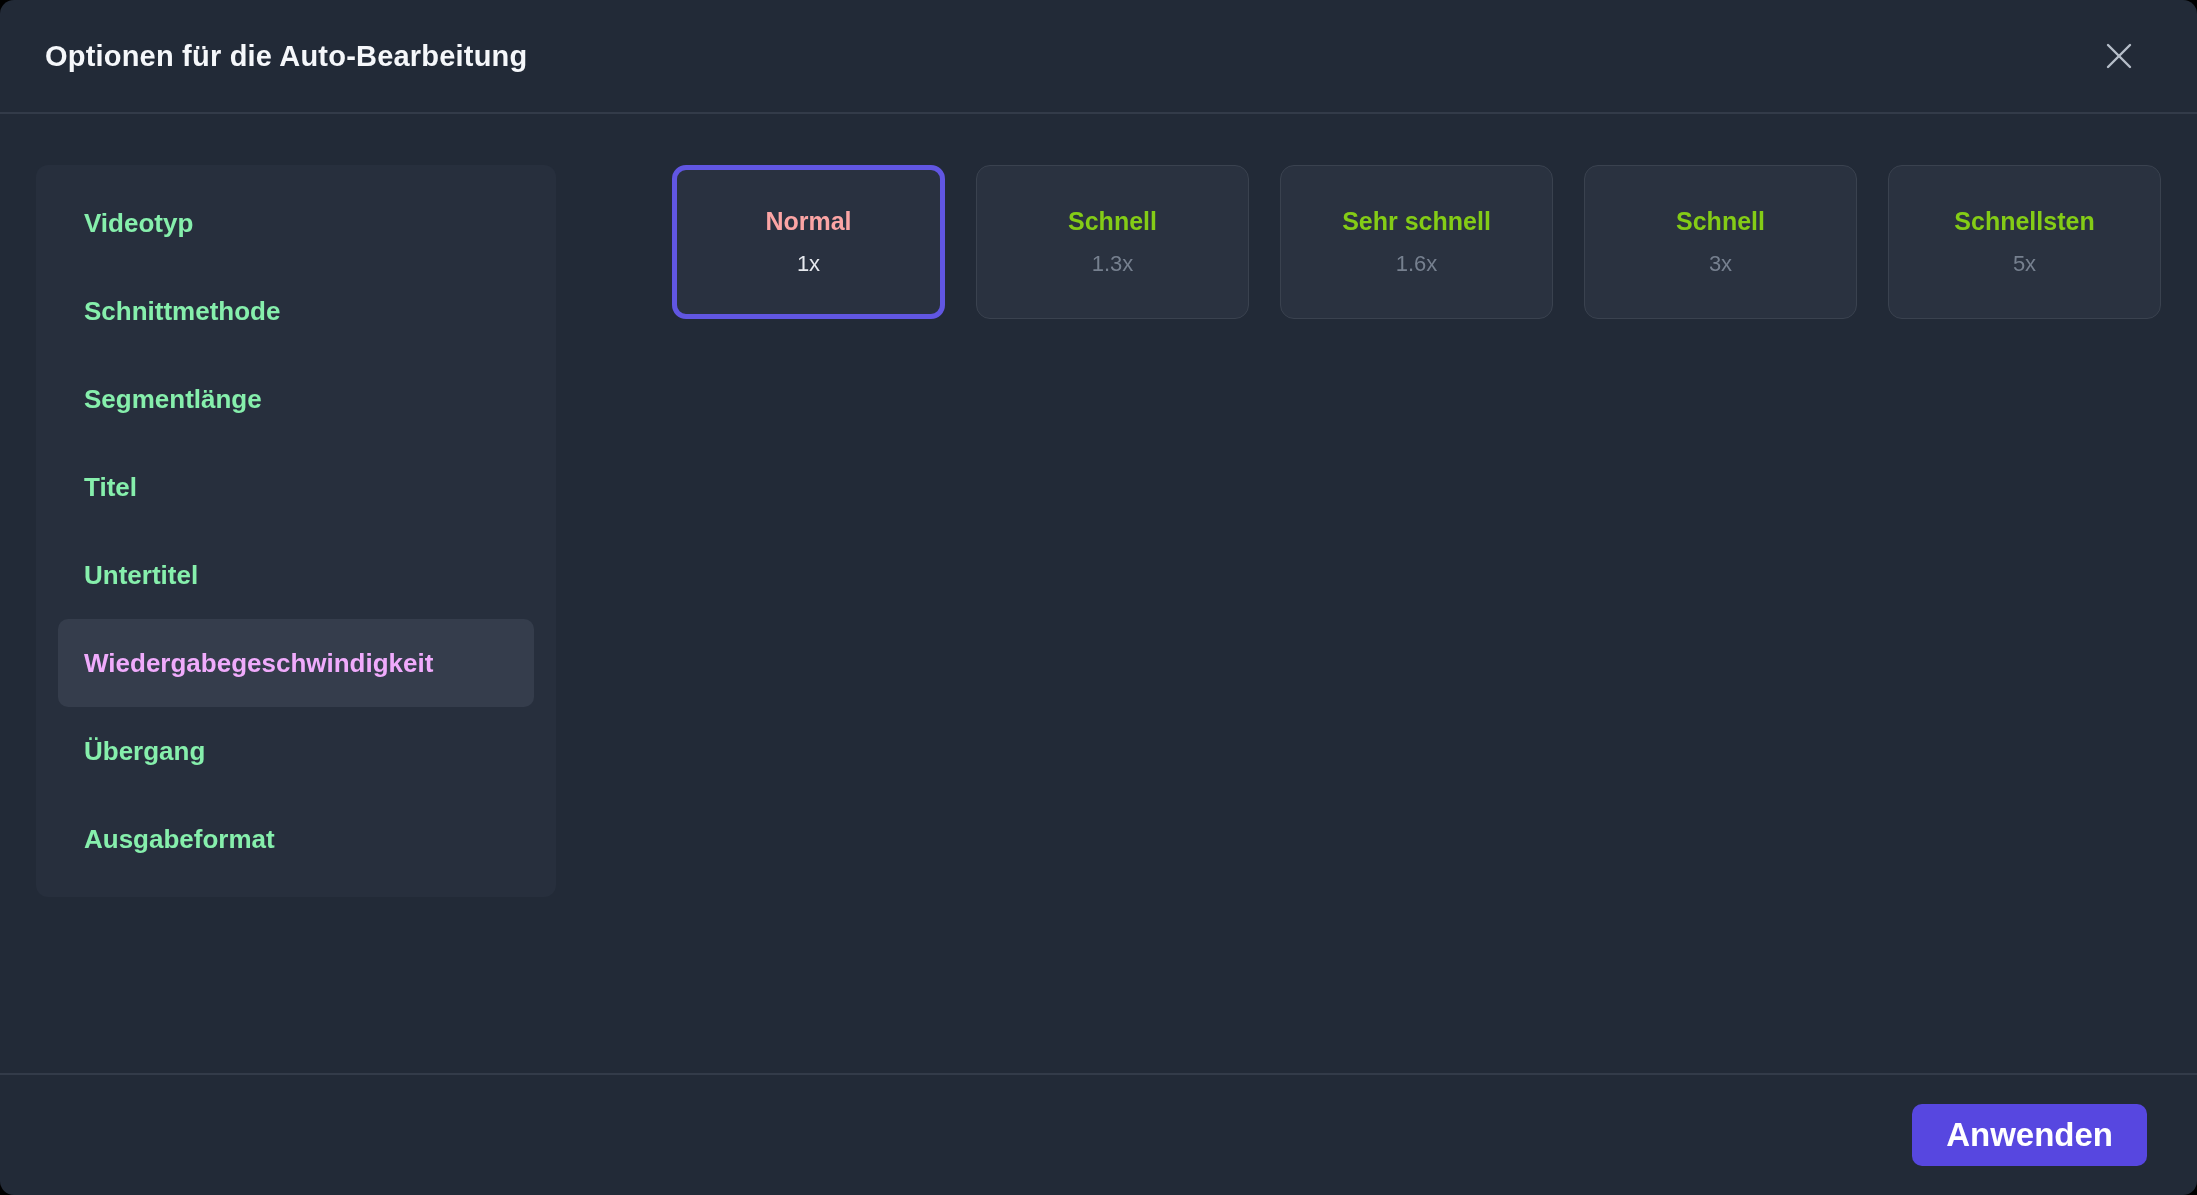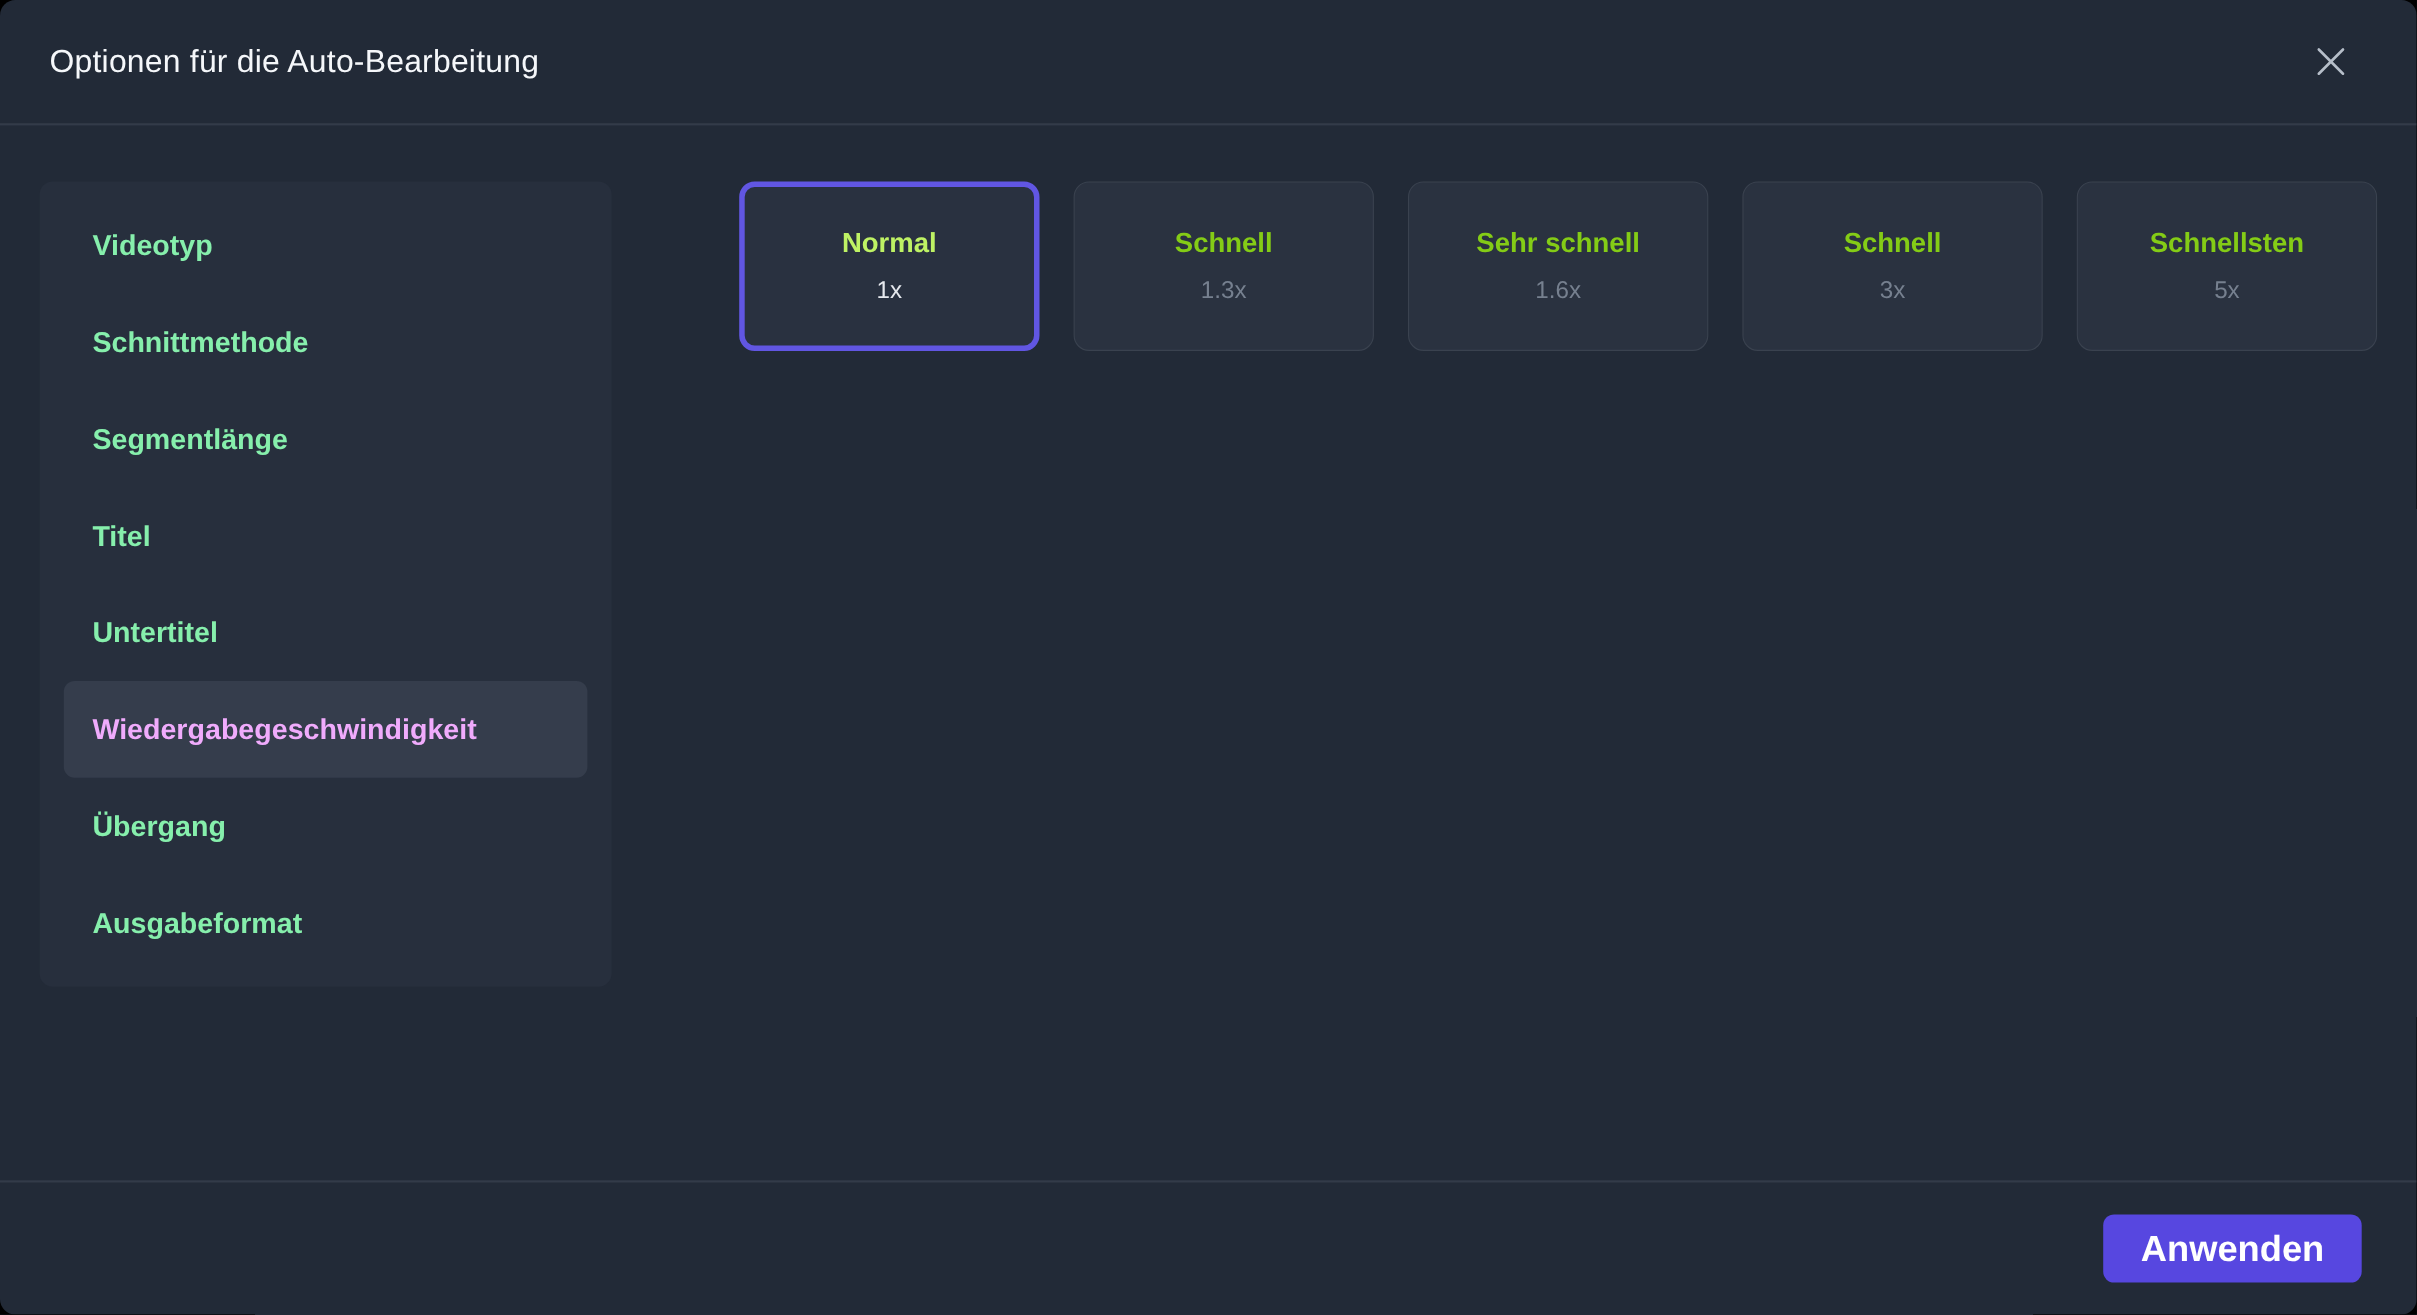--- a/index.html
+++ b/index.html
@@ -18,21 +18,21 @@
   }
   
   .header {
     flex: none;
     height: 114px;
     display: flex; align-items: center; justify-content: space-between;
     padding: 0 56px 0 45px;
     border-bottom: 2px solid #333b49;
   }
   .header h1 {
-    font-size: 29px; font-weight: 400;
+    font-size: 29px; font-weight: 700;
     color: #f5f7fa; letter-spacing: .2px;
   }
   .close-btn {
     background: transparent; border: none;
     width: 44px; height: 44px;
     display: flex; align-items: center; justify-content: center;
     cursor: pointer; border-radius: 8px;
   }
   .close-btn svg { display: block; }
   
@@ -78,21 +78,21 @@
     align-items: center; justify-content: center;
     gap: 15px;
     cursor: pointer;
   }
   .card .card-title { font-size: 25px; font-weight: 600; color: #84cc16; }
   .card .card-sub   { font-size: 22px; font-weight: 400; color: #76808f; }
   .card.selected {
     background: #293140;
     border: 5px solid #6156e2;
   }
-  .card.selected .card-title { color: #bef264; font-weight: 700; text-align: right; }
+  .card.selected .card-title { color: #fca5a5; font-weight: 700; text-align: right; }
   .card.selected .card-sub   { color: #e6e9ee; }
   
   .footer {
     flex: none;
     height: 122px;
     border-top: 2px solid #333b49;
     display: flex; align-items: center; justify-content: flex-end;
     padding: 0 50px;
   }
   .apply-btn {

